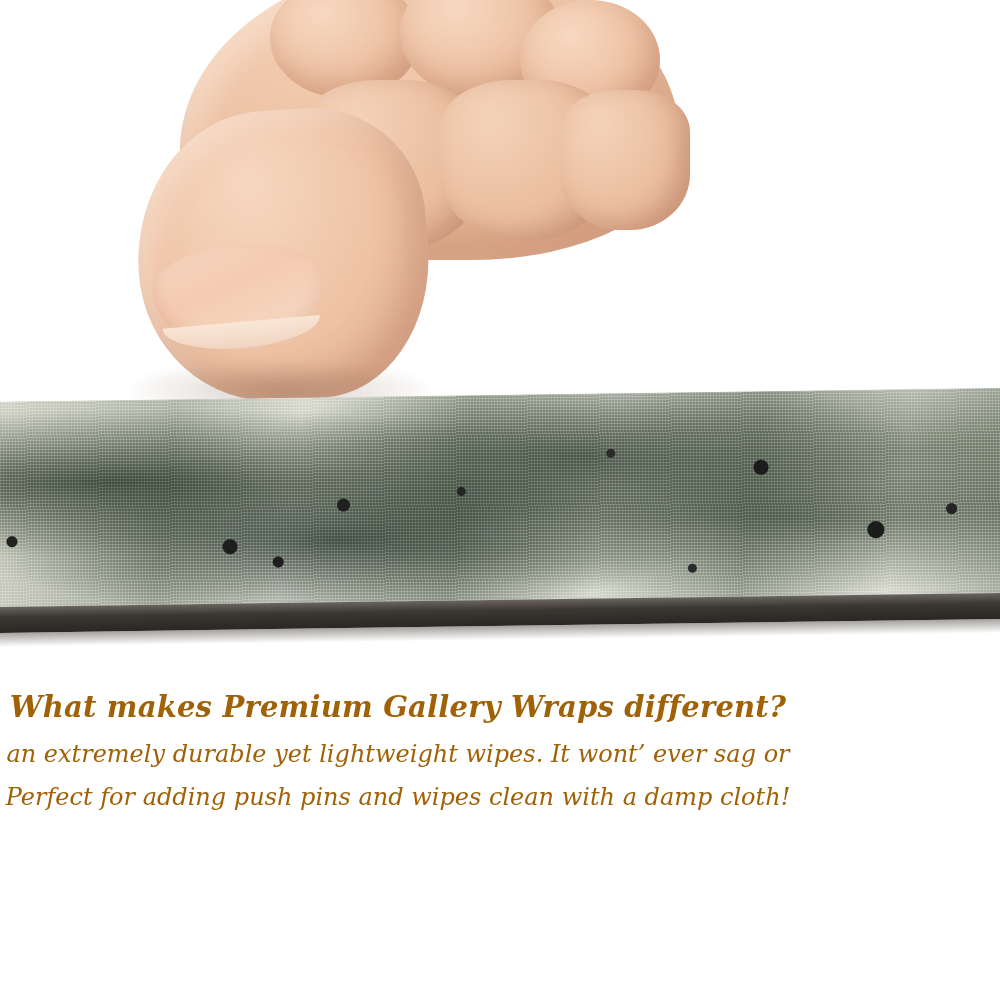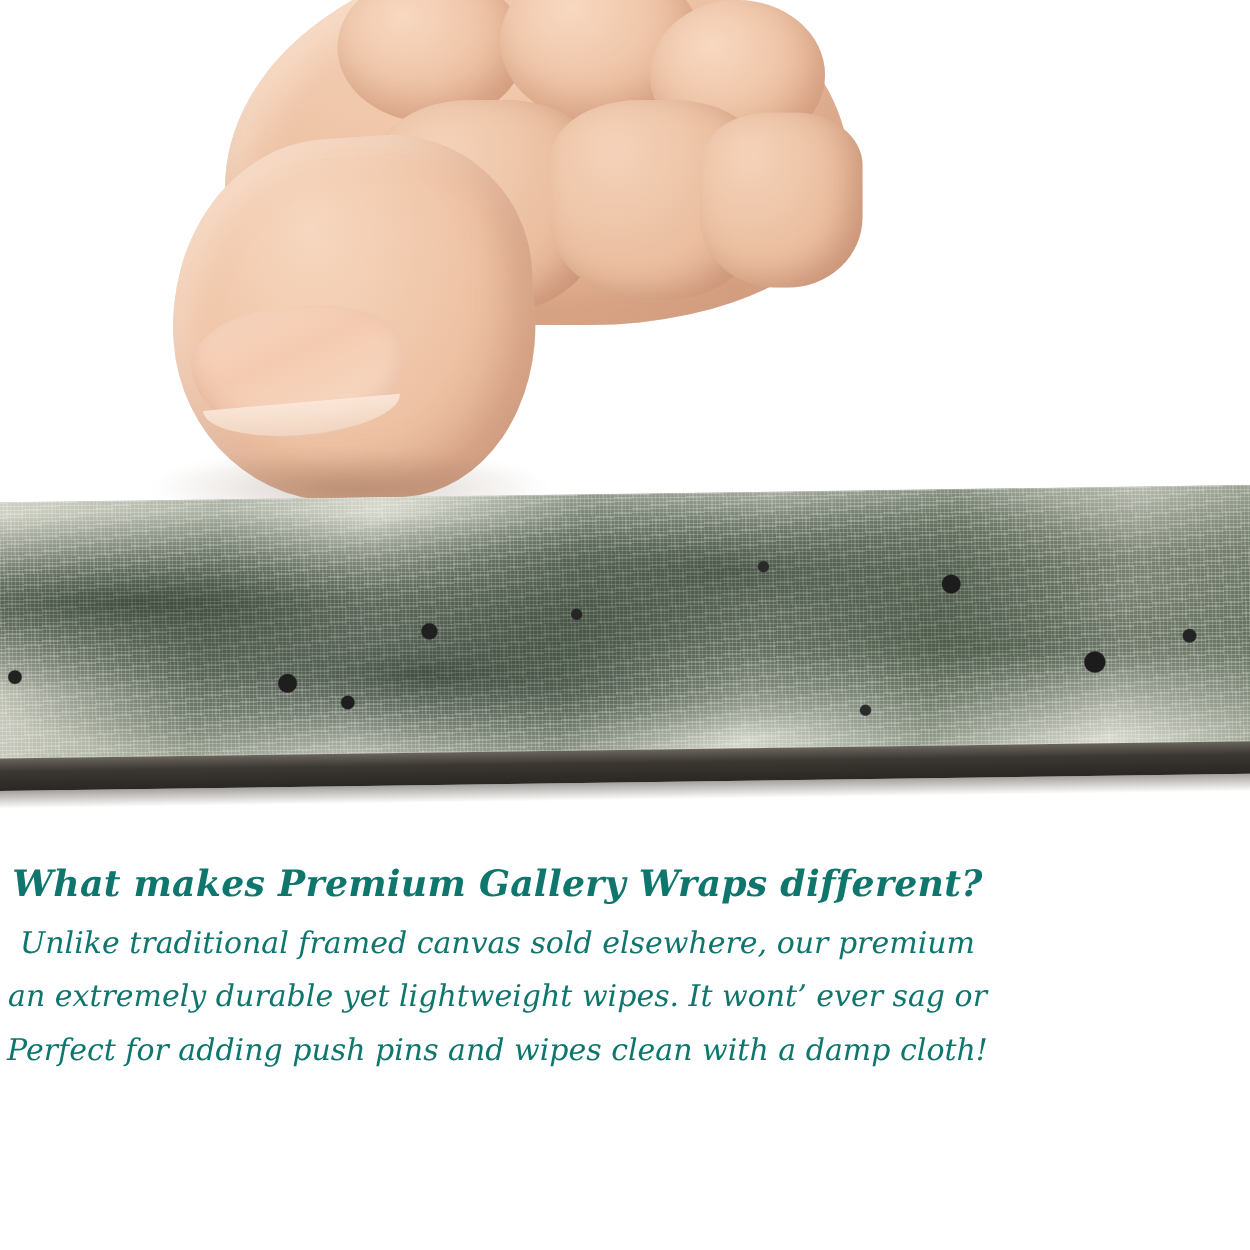--- a/index.html
+++ b/index.html
@@ -190,21 +190,21 @@
     background: linear-gradient(180deg, rgba(90,86,80,0.55) 0%, rgba(255,255,255,0) 100%);
   }
 
   
   .caption {
     position: absolute;
     left: 0;
     top: 690px;
     width: 796px;
     text-align: center;
-    color: #0f766e;
+    color: #a16207;
     font-family: "DejaVu Serif", serif;
     font-style: italic;
   }
   .caption-title {
     font-size: 29px;
     font-weight: 700;
     letter-spacing: .2px;
     margin-bottom: 16px;
   }
   .caption-body p {
@@ -242,19 +242,18 @@
       <div class="slab-dots"></div>
       <div class="slab-edge"></div>
       <div class="slab-under"></div>
     </div>
 
   </div>
 
   <div class="caption">
     <div class="caption-title">What makes Premium Gallery Wraps different?</div>
     <div class="caption-body">
-      <p>Unlike traditional framed canvas sold elsewhere, our premium</p>
       <p>an extremely durable yet lightweight wipes. It wont’ ever sag or</p>
       <p class="caption-final">Perfect for adding push pins and wipes clean with a damp cloth!</p>
     </div>
   </div>
 
 </div>
 
 </body></html>

